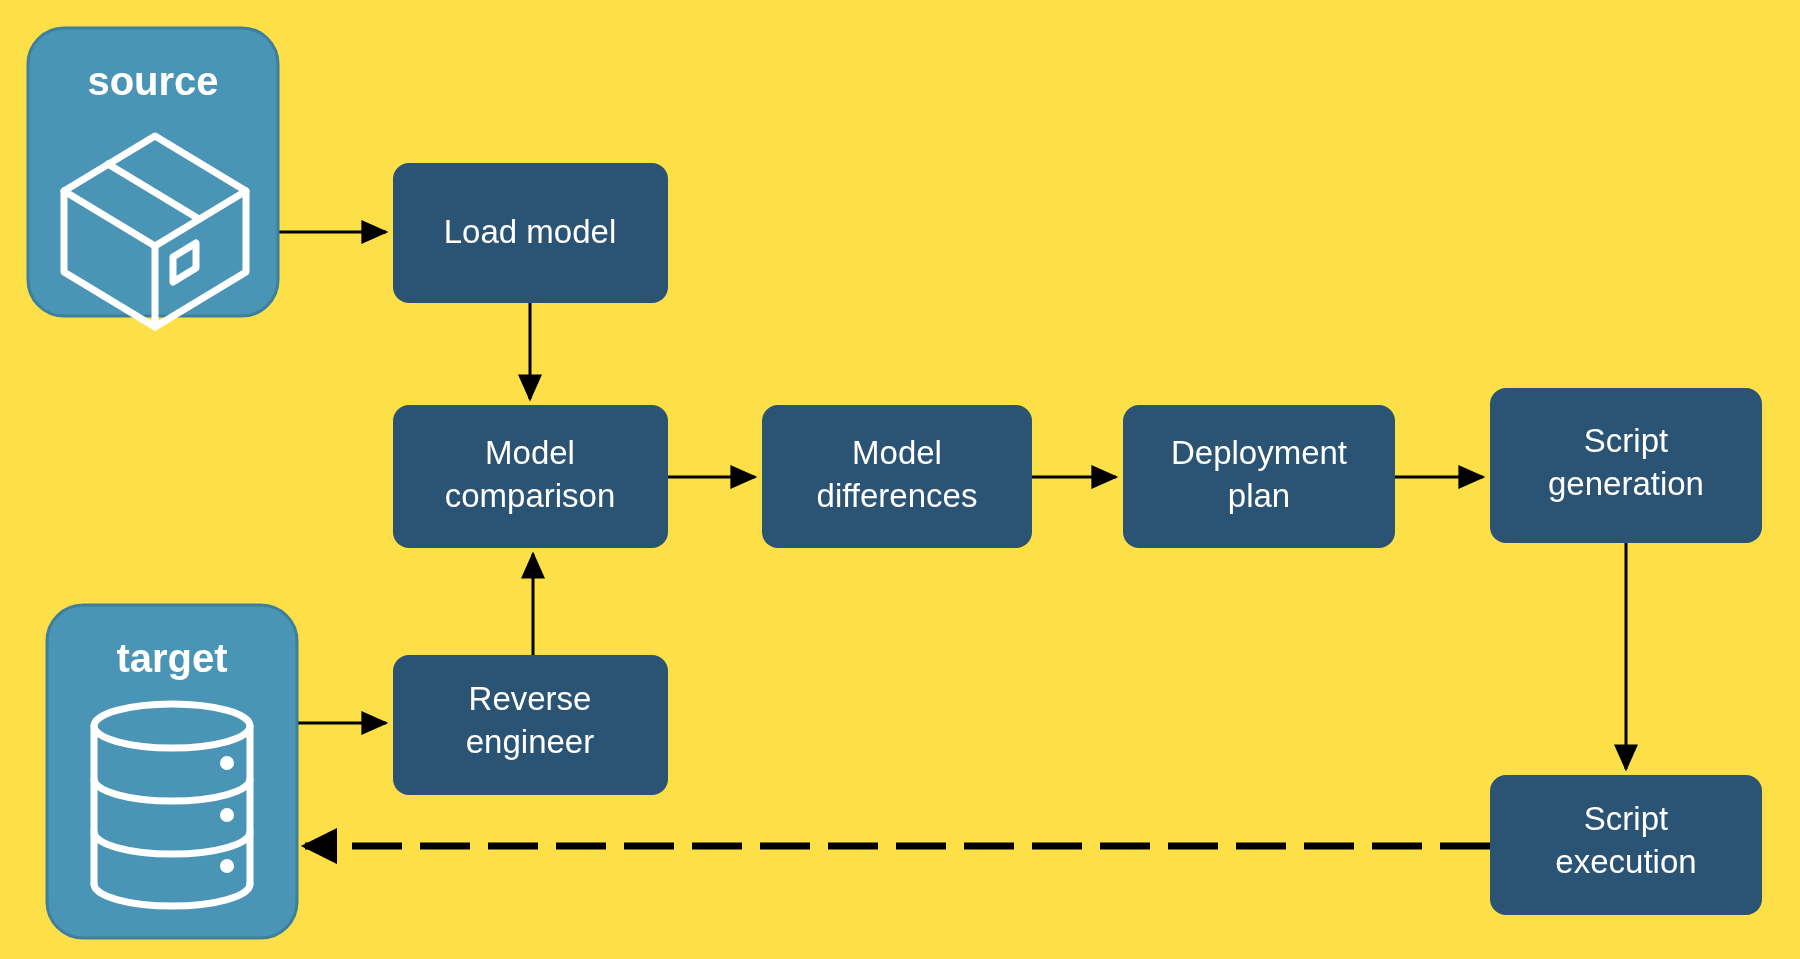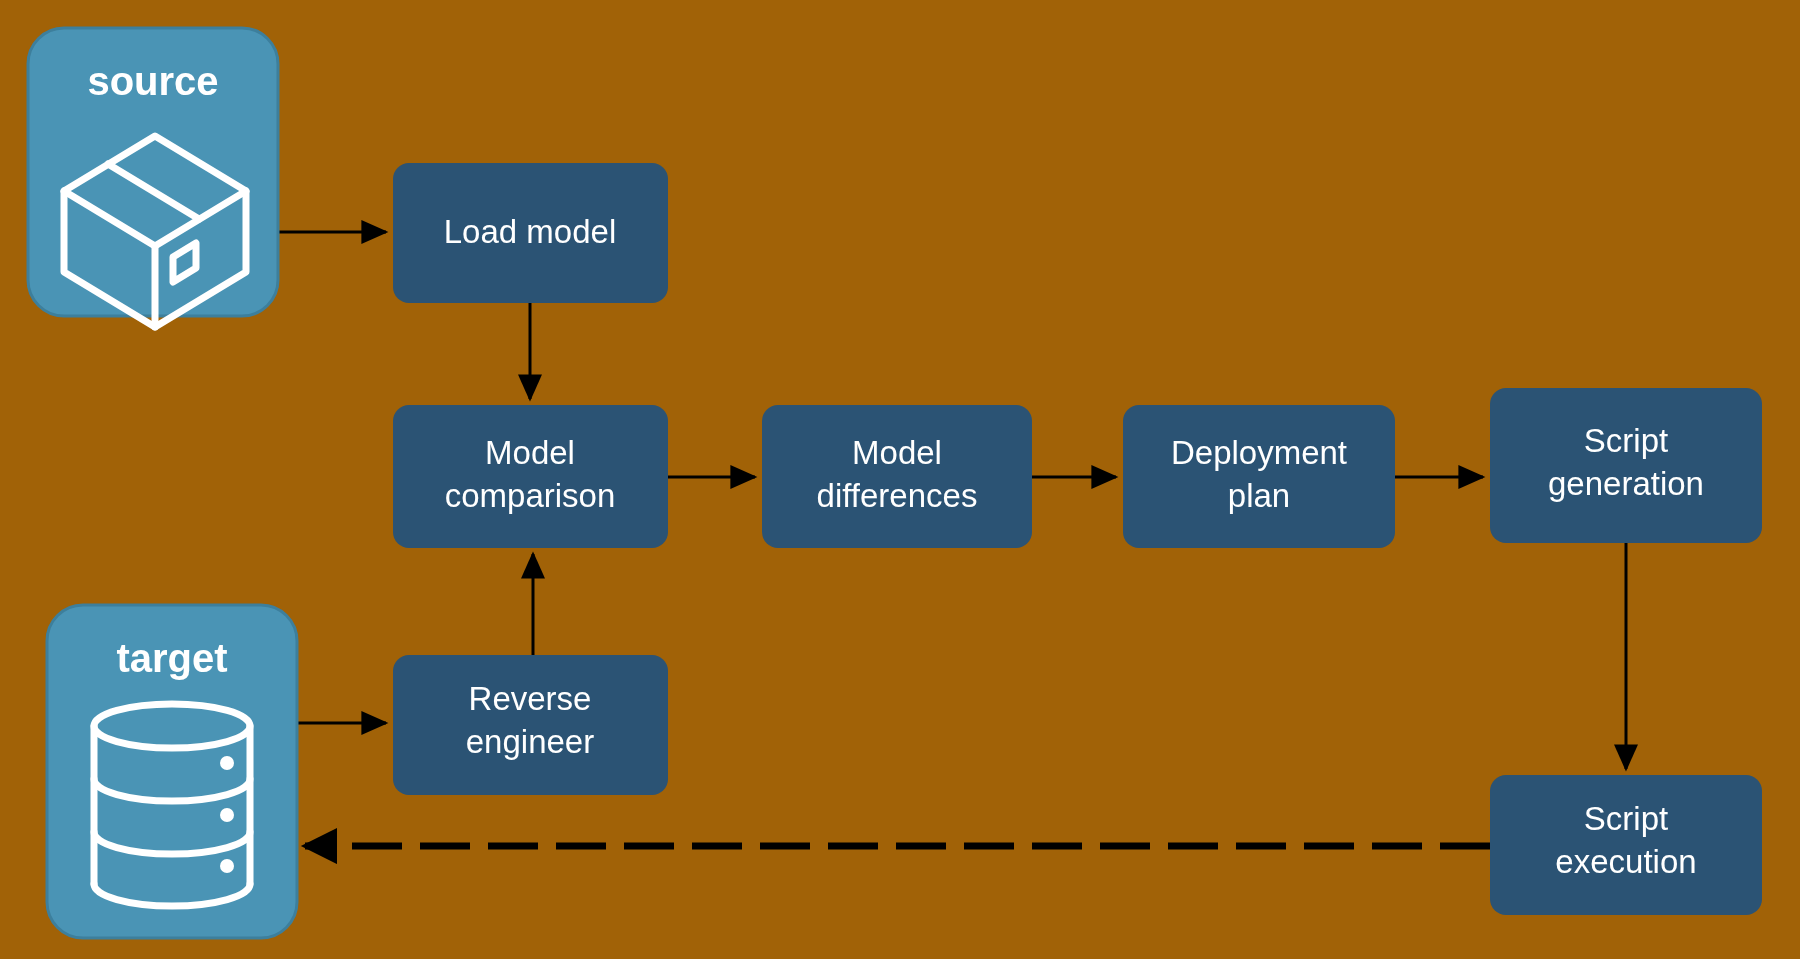--- a/index.html
+++ b/index.html
@@ -11,21 +11,21 @@
   body {
     width: 1800px;
     height: 959px;
     overflow: hidden;
     font-family: "Liberation Sans", sans-serif;
   }
   #diagram-root {
     position: relative;
     width: 1800px;
     height: 959px;
-    background: #a16207;
+    background: #fde047;
   }
   svg#flow {
     display: block;
     width: 1800px;
     height: 959px;
   }
   .endpoint-label {
     font-family: "Liberation Sans", sans-serif;
     font-weight: bold;
     font-size: 40px;

